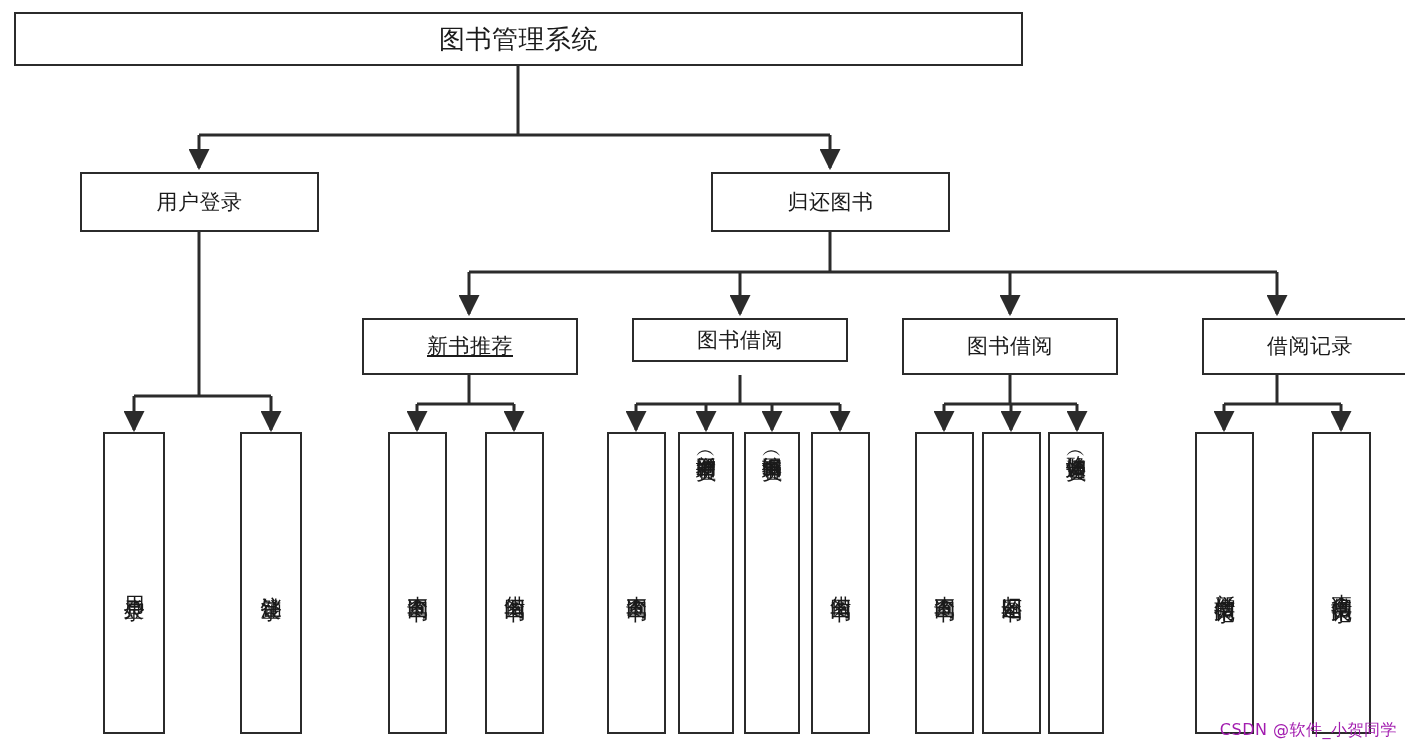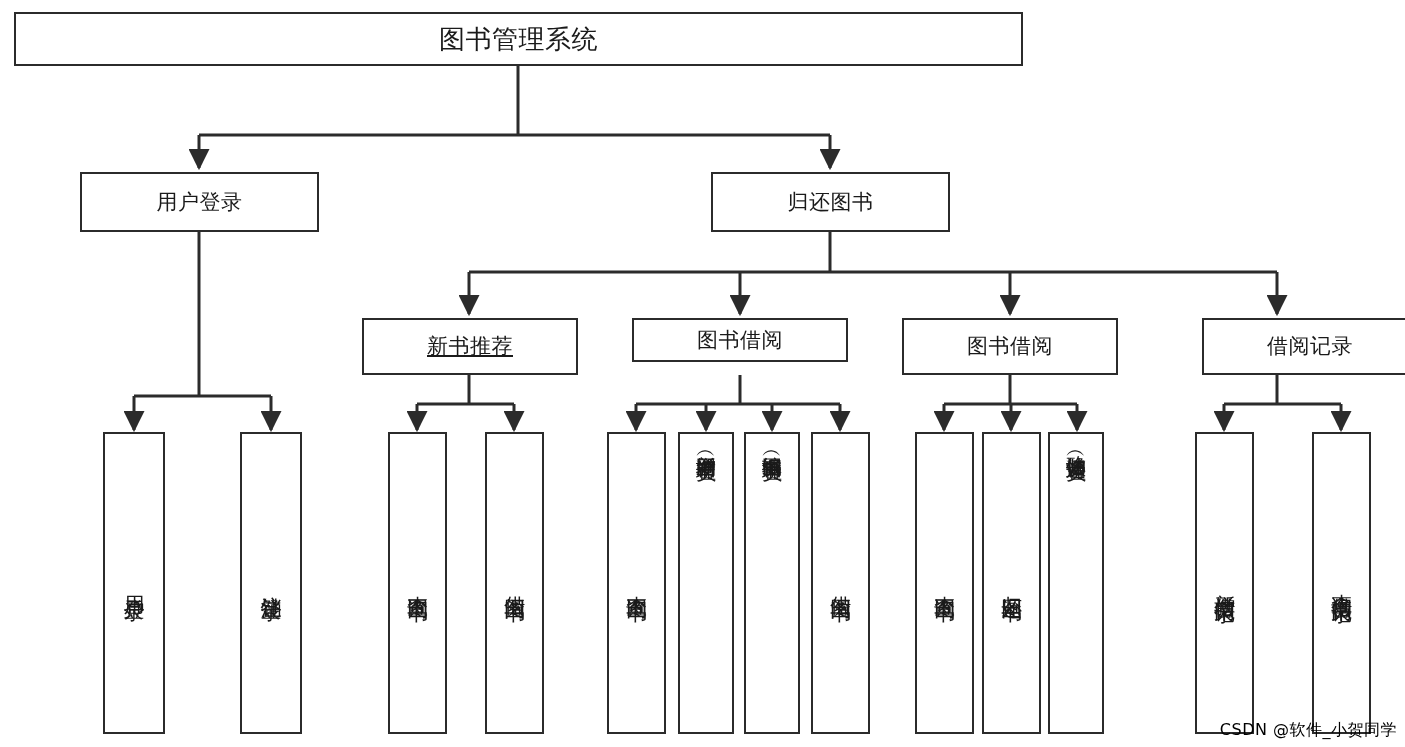--- a/index.html
+++ b/index.html
@@ -71,21 +71,21 @@
   }
   .node.vert.center {
     align-items: center;
     padding-top: 0;
   }
   #watermark {
     position: absolute;
     right: 8px;
     bottom: 6px;
     font-size: 16px;
-    color: #000000;
+    color: #a21caf;
     z-index: 5;
     white-space: nowrap;
     letter-spacing: 0.5px;
   }
 </style>
 </head>
 <body>
 
 <div id="diagram-root">
 

